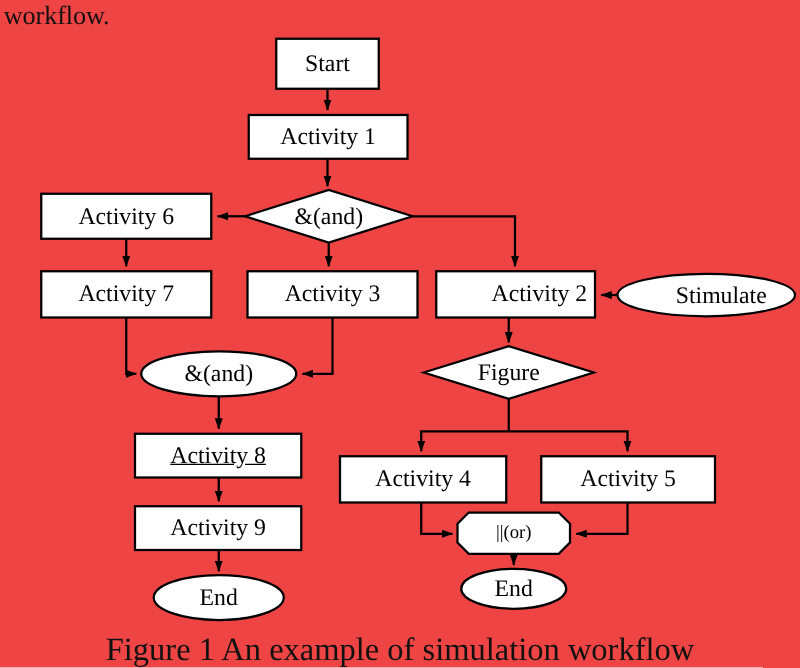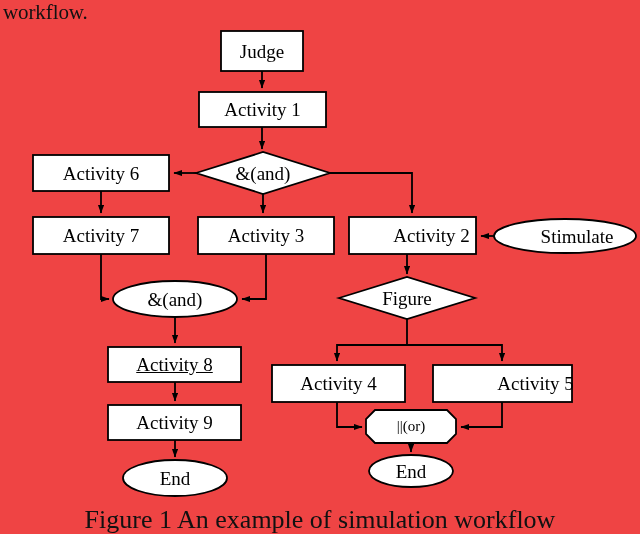--- a/index.html
+++ b/index.html
@@ -132,21 +132,21 @@
       <rect x="108" y="347" width="133" height="35"></rect>
       <rect x="272" y="365" width="133" height="37"></rect>
       <rect x="433" y="365" width="139" height="37"></rect>
       <rect x="108" y="405" width="133" height="35"></rect>
       <polygon points="375,410 447,410 456,419 456,434 447,443 375,443 366,434 366,419"></polygon>
       <ellipse cx="175" cy="478" rx="52" ry="18"></ellipse>
       <ellipse cx="411" cy="471" rx="42" ry="16"></ellipse>
     </g>
   </svg>
 
-  <div class="node-label" style="left:221px; top:31px; width:82px; height:40px;">Judge</div>
+  <div class="node-label" style="left:221px; top:31px; width:82px; height:40px;">Start</div>
 
   <div class="node-label" style="left:199px; top:92px; width:127px; height:35px;">Activity 1</div>
 
   <div class="node-label" style="left:196px; top:152px; width:134px; height:42px;">&amp;(and)</div>
 
   <div class="node-label" style="left:33px; top:155px; width:136px; height:36px;">Activity 6</div>
 
   <div class="node-label" style="left:33px; top:217px; width:136px; height:37px;">Activity 7</div>
 
   <div class="node-label" style="left:198px; top:217px; width:136px; height:37px;">Activity 3</div>
@@ -156,21 +156,21 @@
   <div class="node-label" style="left:506px; top:219px; width:142px; height:34px;font-family:Liberation Serif, serif;">Stimulate</div>
 
   <div class="node-label" style="left:113px; top:282px; width:124px; height:35px;">&amp;(and)</div>
 
   <div class="node-label" style="left:339px; top:277px; width:136px; height:42px;">Figure</div>
 
   <div class="node-label" style="left:108px; top:347px; width:133px; height:35px;text-decoration:underline;">Activity 8</div>
 
   <div class="node-label" style="left:272px; top:365px; width:133px; height:37px;">Activity 4</div>
 
-  <div class="node-label" style="left:433px; top:365px; width:139px; height:37px;padding-left:33px;">Activity 5</div>
+  <div class="node-label" style="left:433px; top:365px; width:139px; height:37px;">Activity 5</div>
 
   <div class="node-label" style="left:108px; top:405px; width:133px; height:35px;">Activity 9</div>
 
   <div class="node-label small" style="left:366px; top:410px; width:90px; height:33px;">||(or)</div>
 
   <div class="node-label" style="left:123px; top:460px; width:104px; height:36px;">End</div>
 
   <div class="node-label" style="left:369px; top:455px; width:84px; height:33px;">End</div>
 
   <div class="figure-caption">Figure 1 An example of simulation workflow</div>

